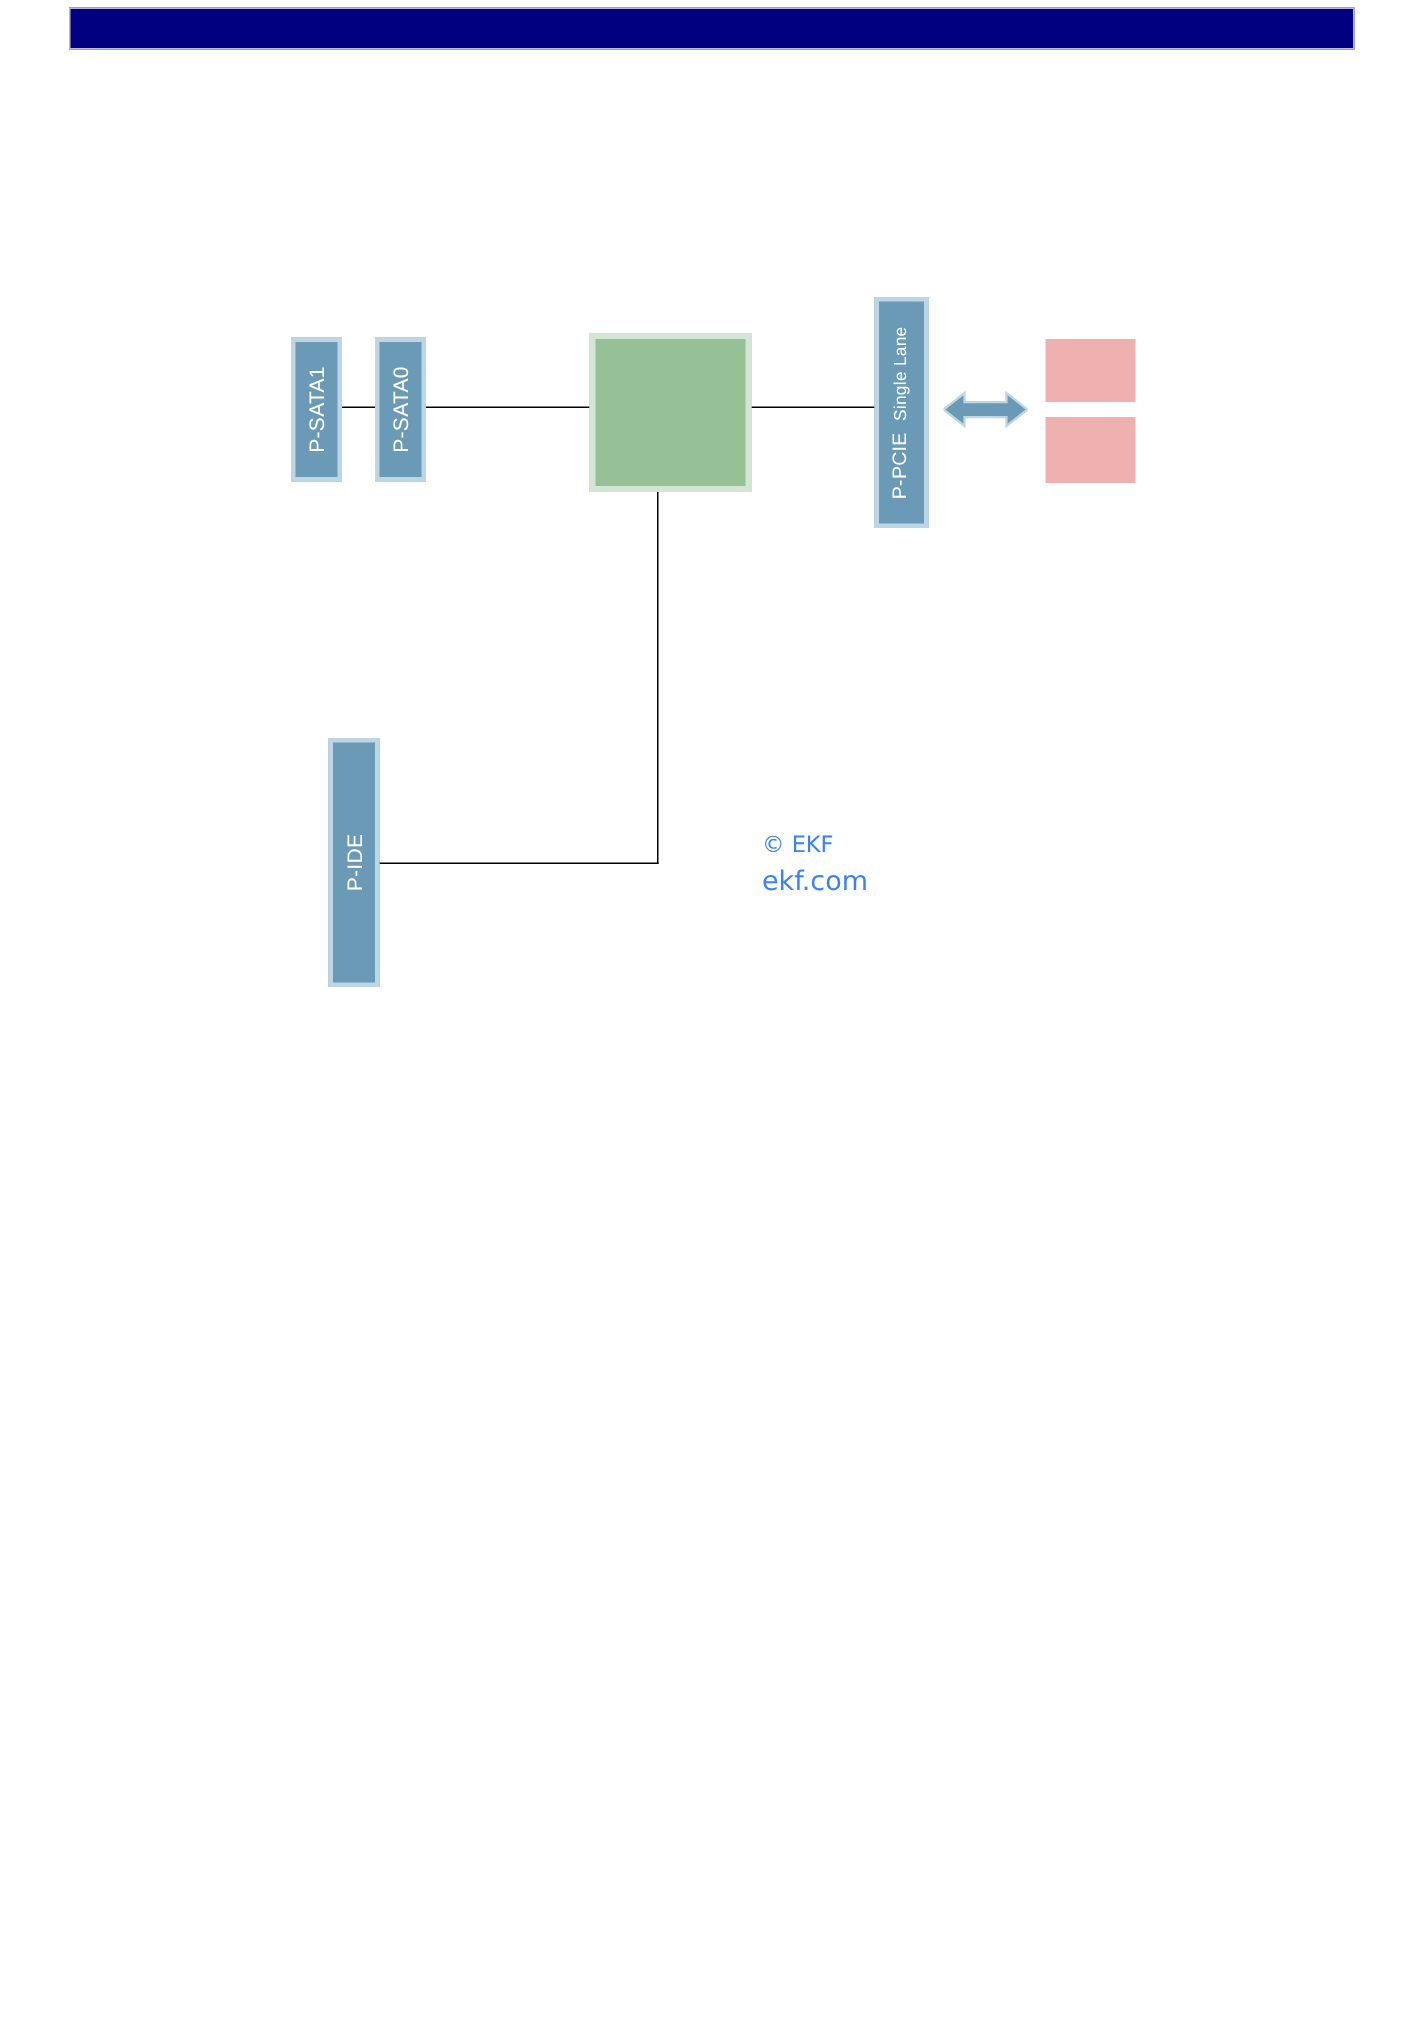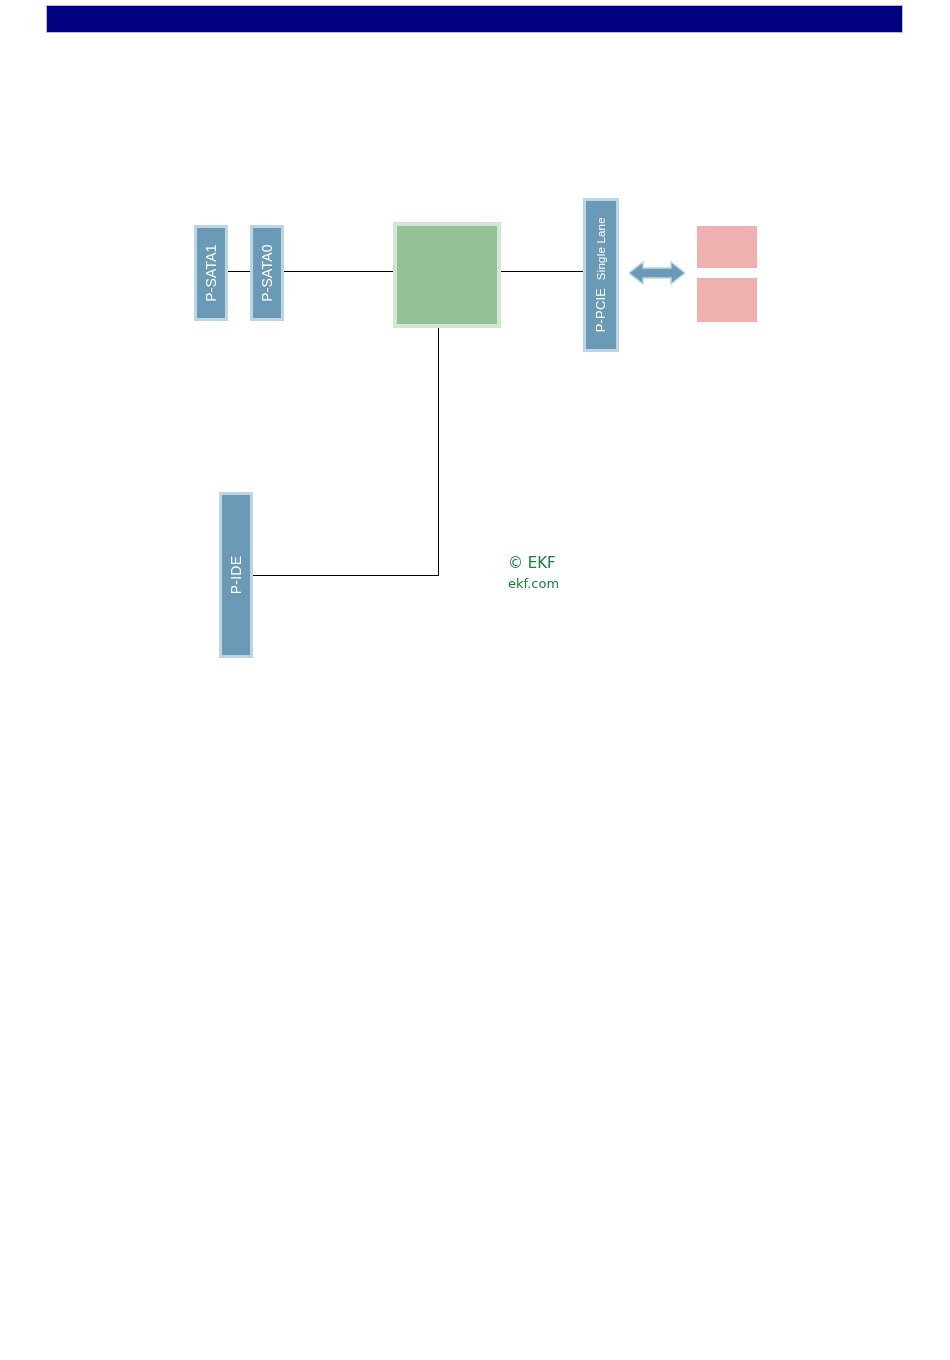--- a/index.html
+++ b/index.html
@@ -110,26 +110,26 @@
     top: 258px;
     width: 56px;
     height: 30px;
   }
 
   
   .copyright {
     position: absolute;
     left: 508px;
     top: 553px;
-    color: #15803d;
+    color: #3b82f6;
     font-family: "DejaVu Sans", sans-serif;
     line-height: 1.45;
   }
   .copyright .line-1 { font-size: 15px; }
-  .copyright .line-2 { font-size: 13px; }
+  .copyright .line-2 { font-size: 18px; }
 </style>
 </head>
 <body>
 
 <div id="canvas">
 
   <div class="top-banner"></div>
 
   <div class="line line-h" id="line-sata1-sata0"></div>
   <div class="line line-h" id="line-sata0-module"></div>

